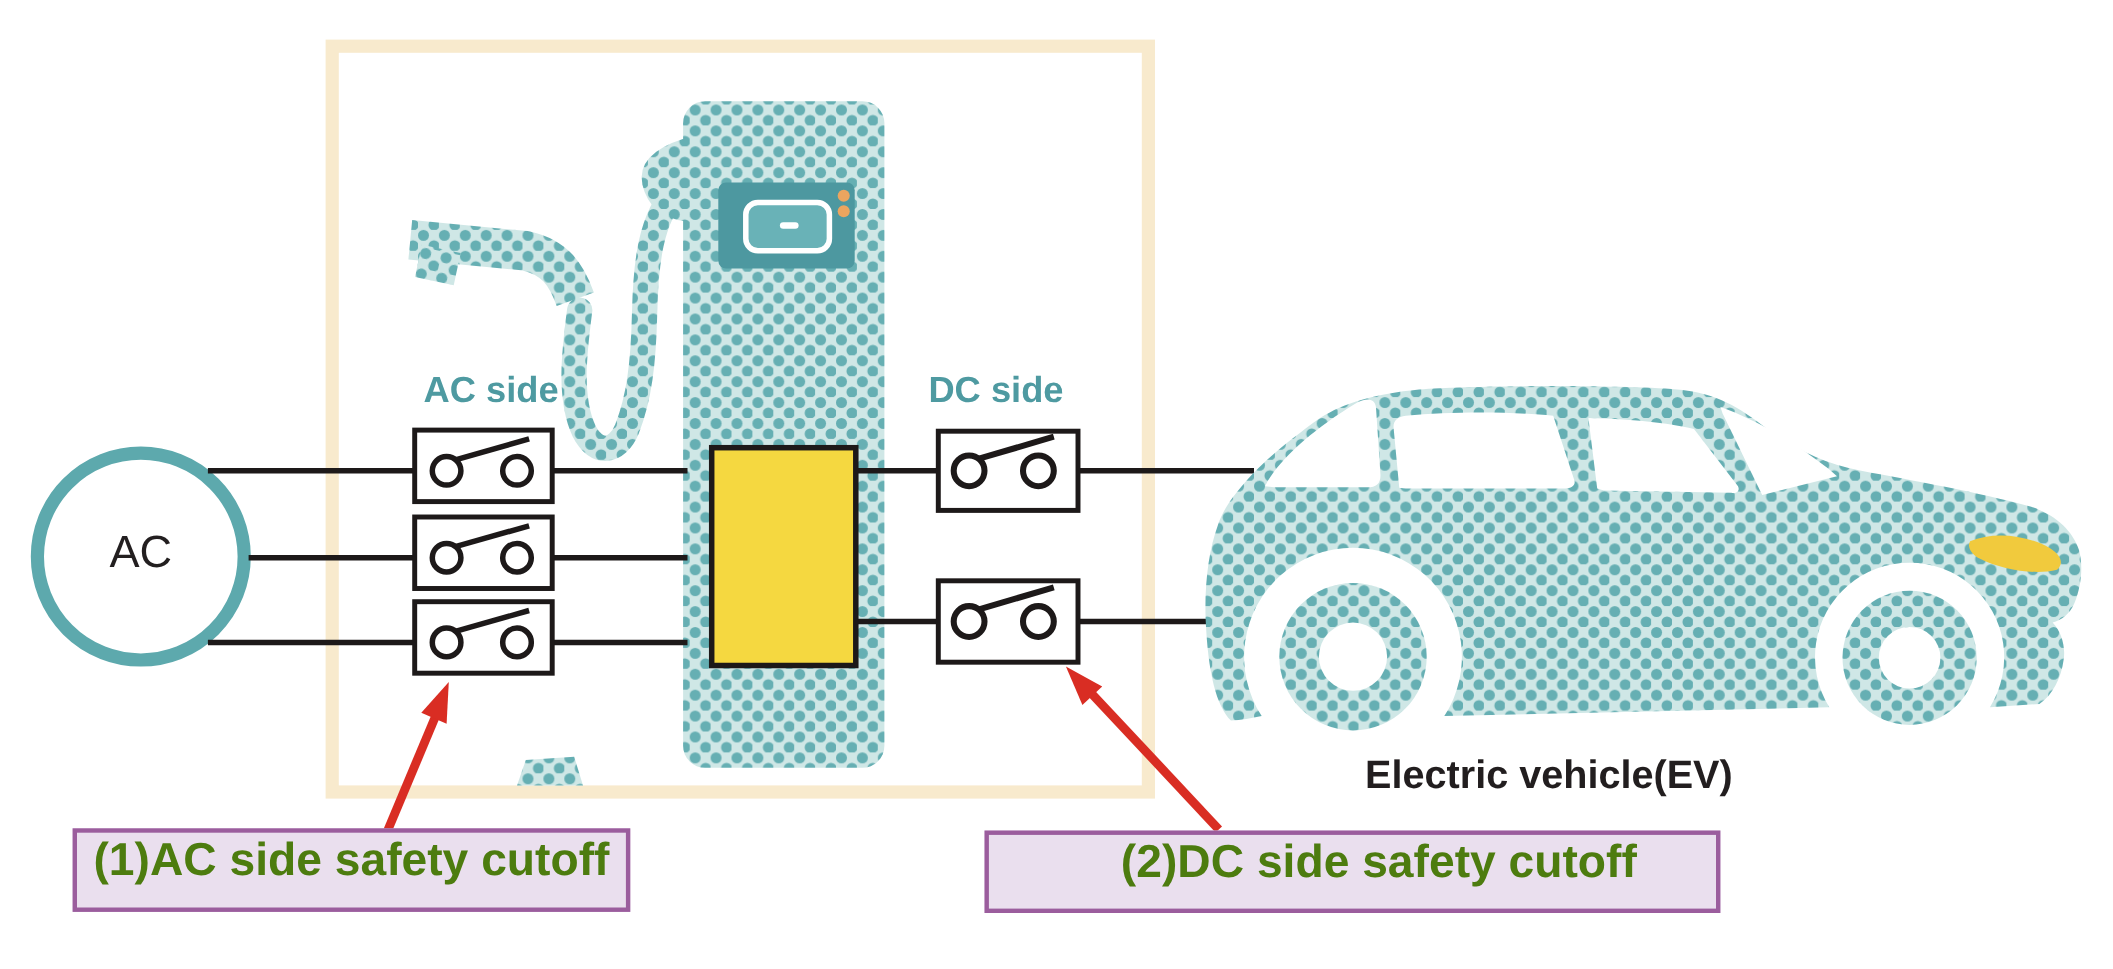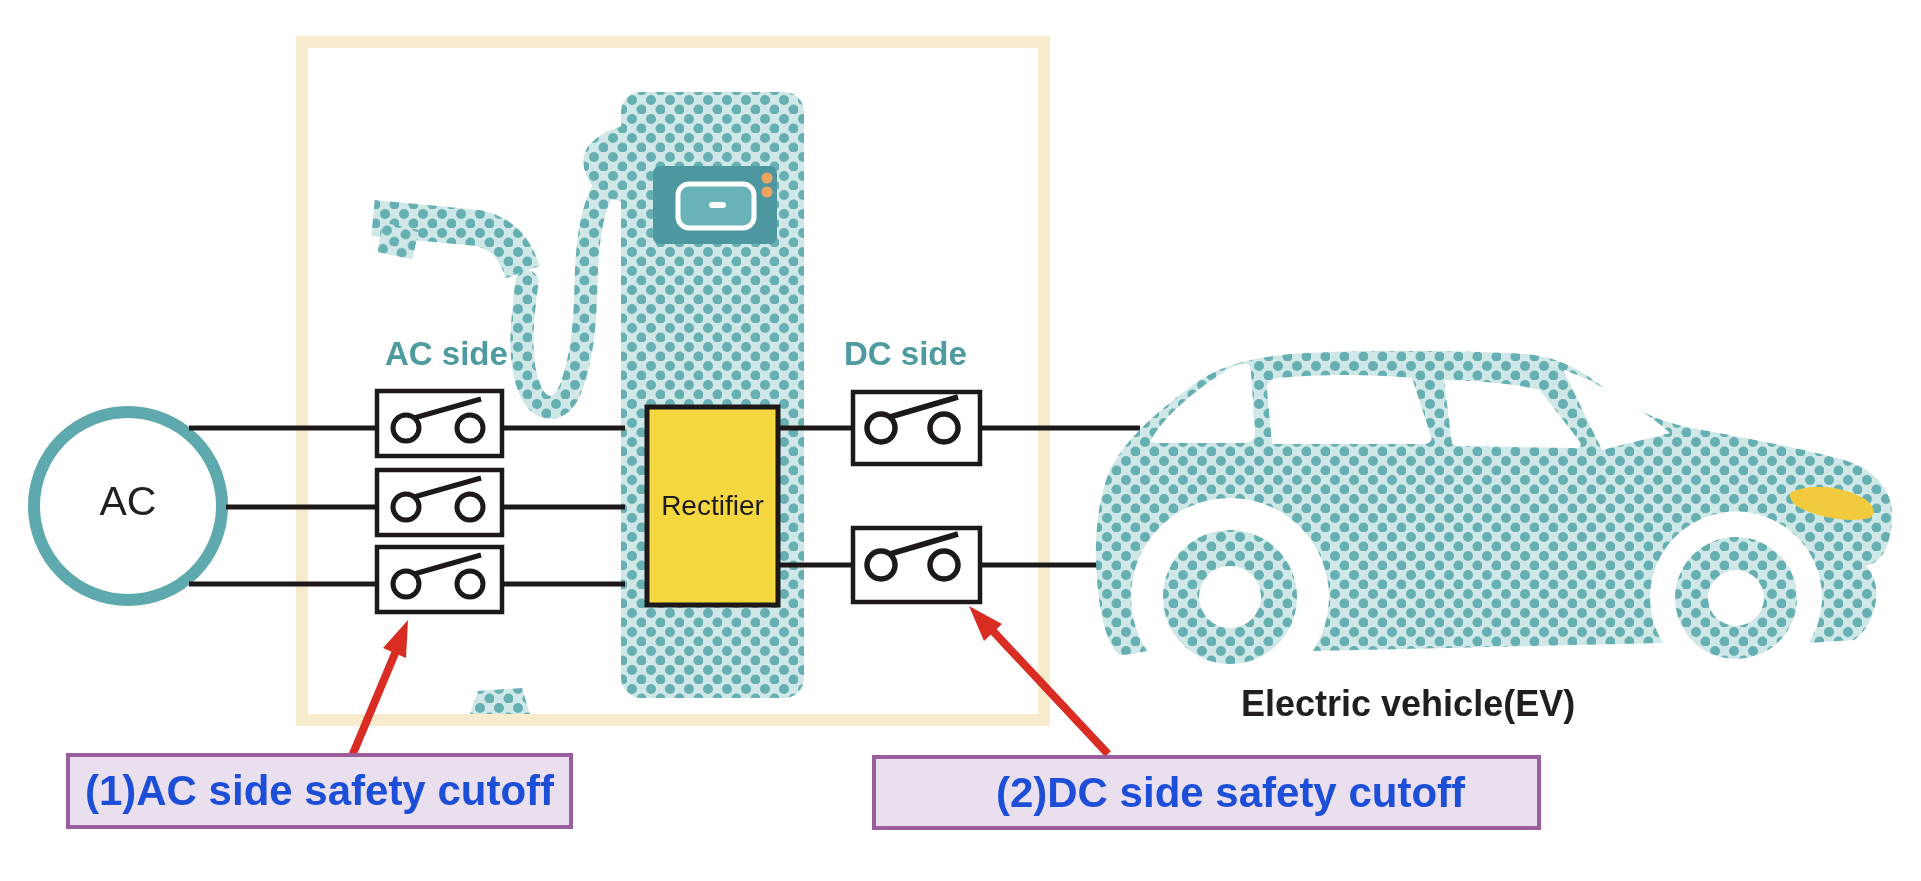--- a/index.html
+++ b/index.html
@@ -29,25 +29,25 @@
     display:flex;align-items:center;justify-content:center;
     color:#1c1a1a;font-size:28px;font-weight:400;
   }
   .ev-label{
     left:1241px;top:671px;width:420px;
     color:#221e1f;font-size:36px;font-weight:700;margin-top:12px;
   }
   .callout{
     position:absolute;box-sizing:border-box;
     background:#eadfee;border:4px solid #9b5d9d;
-    display:flex;align-items:center;justify-content:center;
-    color:#1d4ed8;font-size:42px;font-weight:700;
+    display:flex;justify-content:center;
+    color:#4d7c0f;font-size:42px;font-weight:700;
   }
   .callout-1{left:66px;top:753px;width:507px;height:76px;}
-  .callout-2{left:872px;top:755px;width:669px;height:75px;padding-left:48px;}
+  .callout-2{left:895px;top:755px;width:669px;height:75px;padding-left:48px;}
 </style>
 </head>
 <body>
 
 <div class="stage">
 
 <svg width="1921" height="881" viewBox="0 0 1921 881">
   <defs>
     <pattern id="dots" width="19" height="19" patternUnits="userSpaceOnUse">
       <rect width="19" height="19" fill="#cfe7e6"></rect>
@@ -173,21 +173,20 @@
   </g>
 </svg>
 
 <div class="txt src-label">
   <span style="display:block">AC</span>
 </div>
 
 <div class="txt side-label ac-side">AC side</div>
 <div class="txt side-label dc-side">DC side</div>
 
-<div class="txt rect-label">Rectifier</div>
 
 <div class="txt ev-label">Electric vehicle(EV)</div>
 
 <div class="callout callout-1">
   <span>(1)AC side safety cutoff</span>
 </div>
 <div class="callout callout-2">
   <span>(2)DC side safety cutoff</span>
 </div>
 

